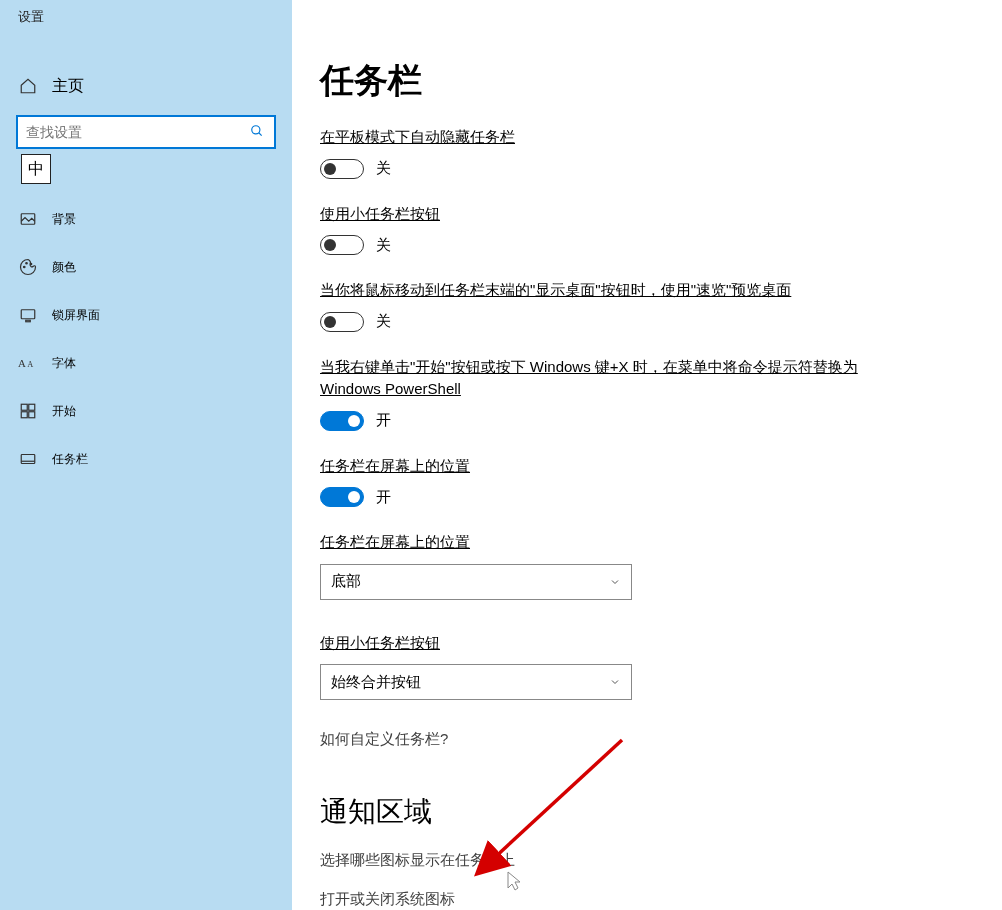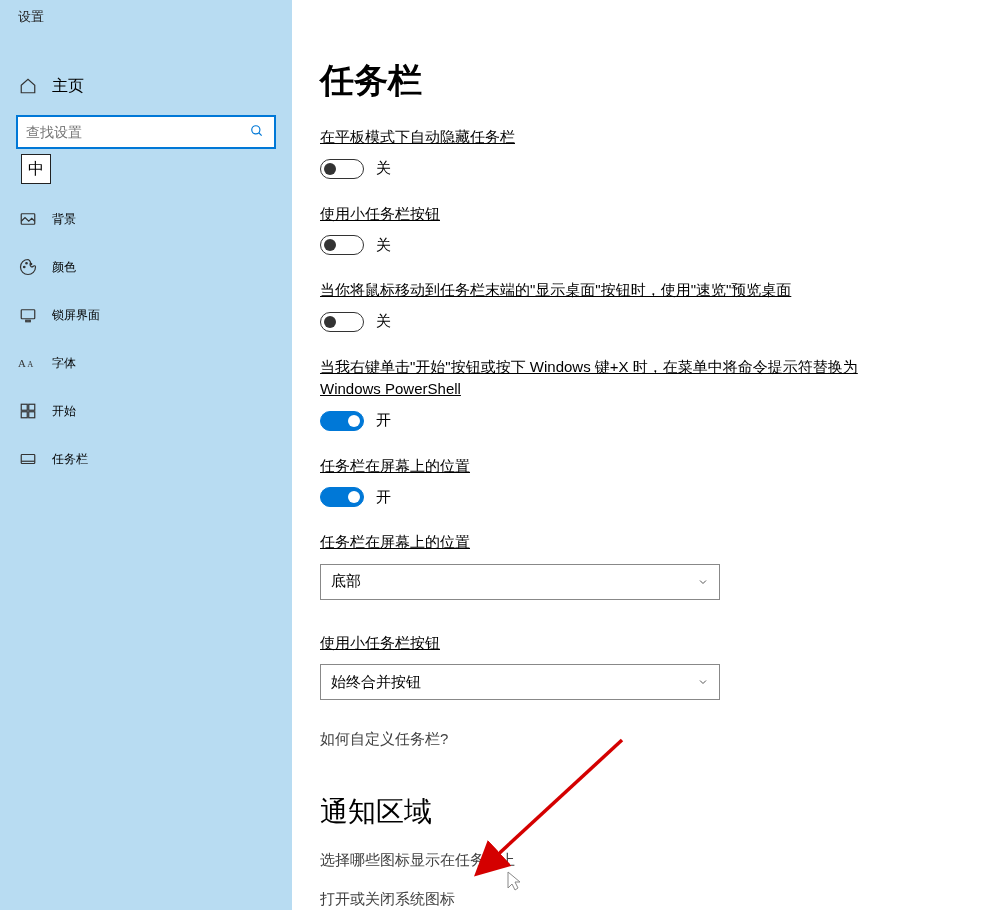--- a/index.html
+++ b/index.html
@@ -143,21 +143,21 @@
   }
   .toggle.on .knob {
     background: #fff;
     left: auto;
     right: 3px;
   }
   .toggle-state {
     font-size: 15px;
   }
   .dropdown {
-    width: 400px;
+    width: 312px;
     height: 36px;
     border: 1px solid #888;
     display: flex;
     align-items: center;
     justify-content: space-between;
     padding: 0 10px;
     font-size: 15px;
     margin-top: 6px;
   }
   .link {

